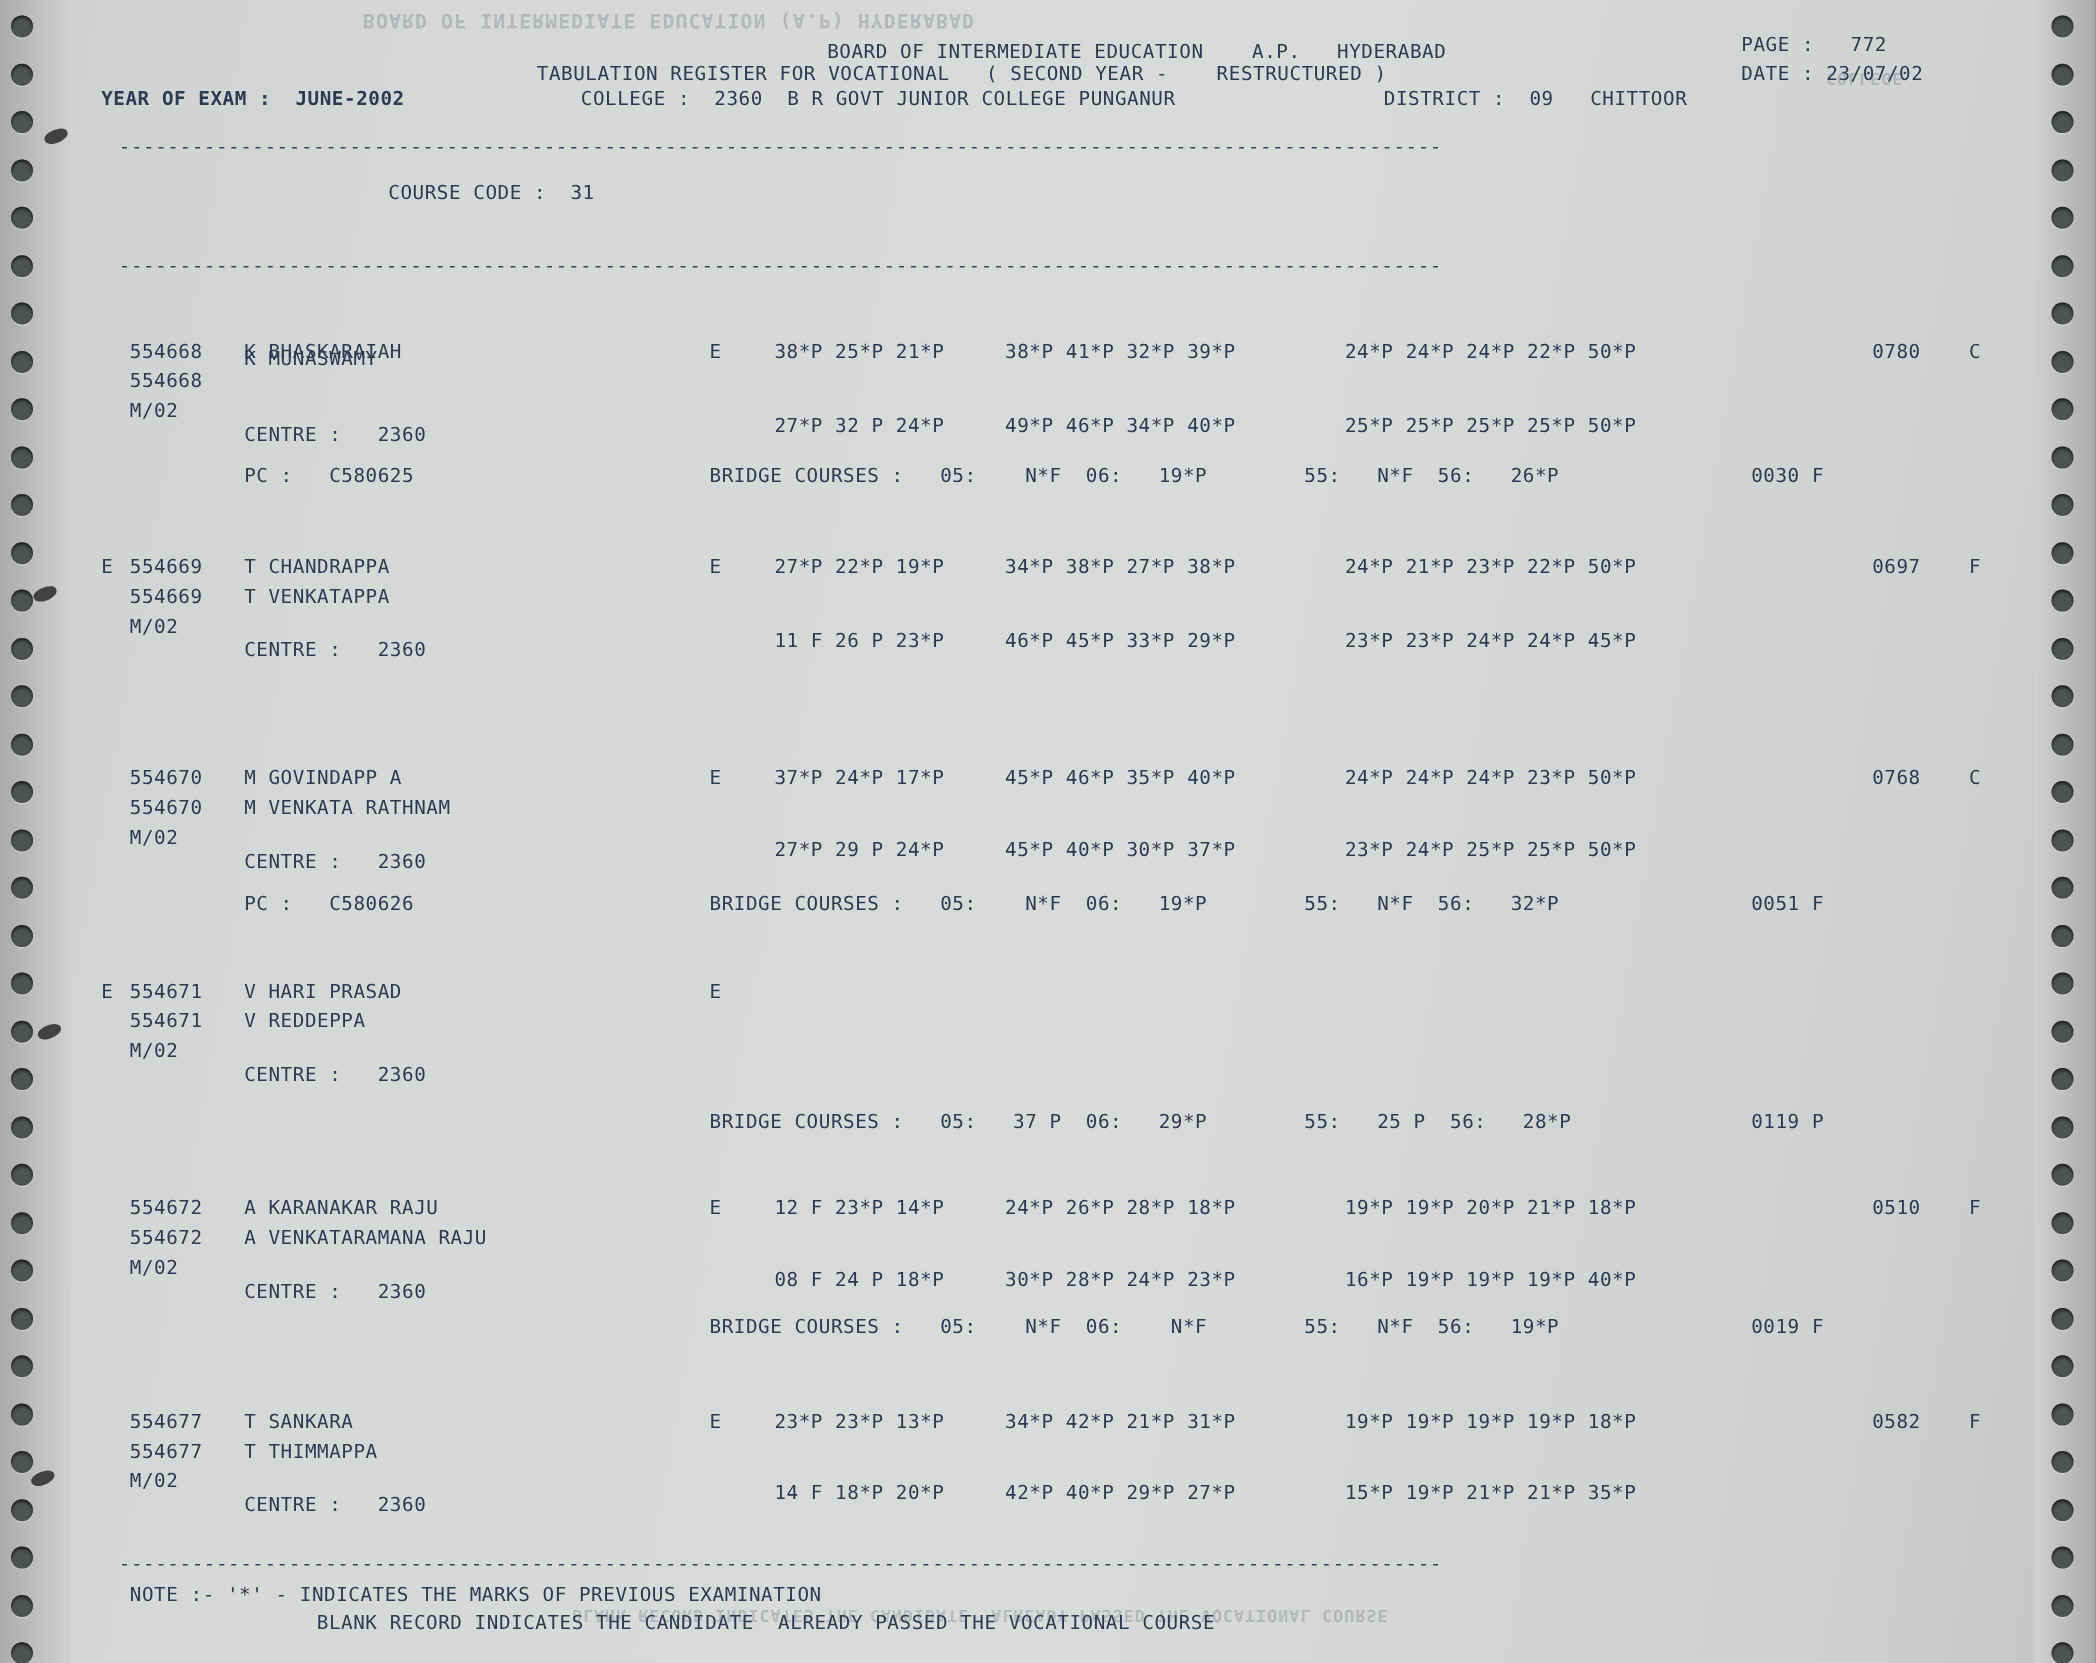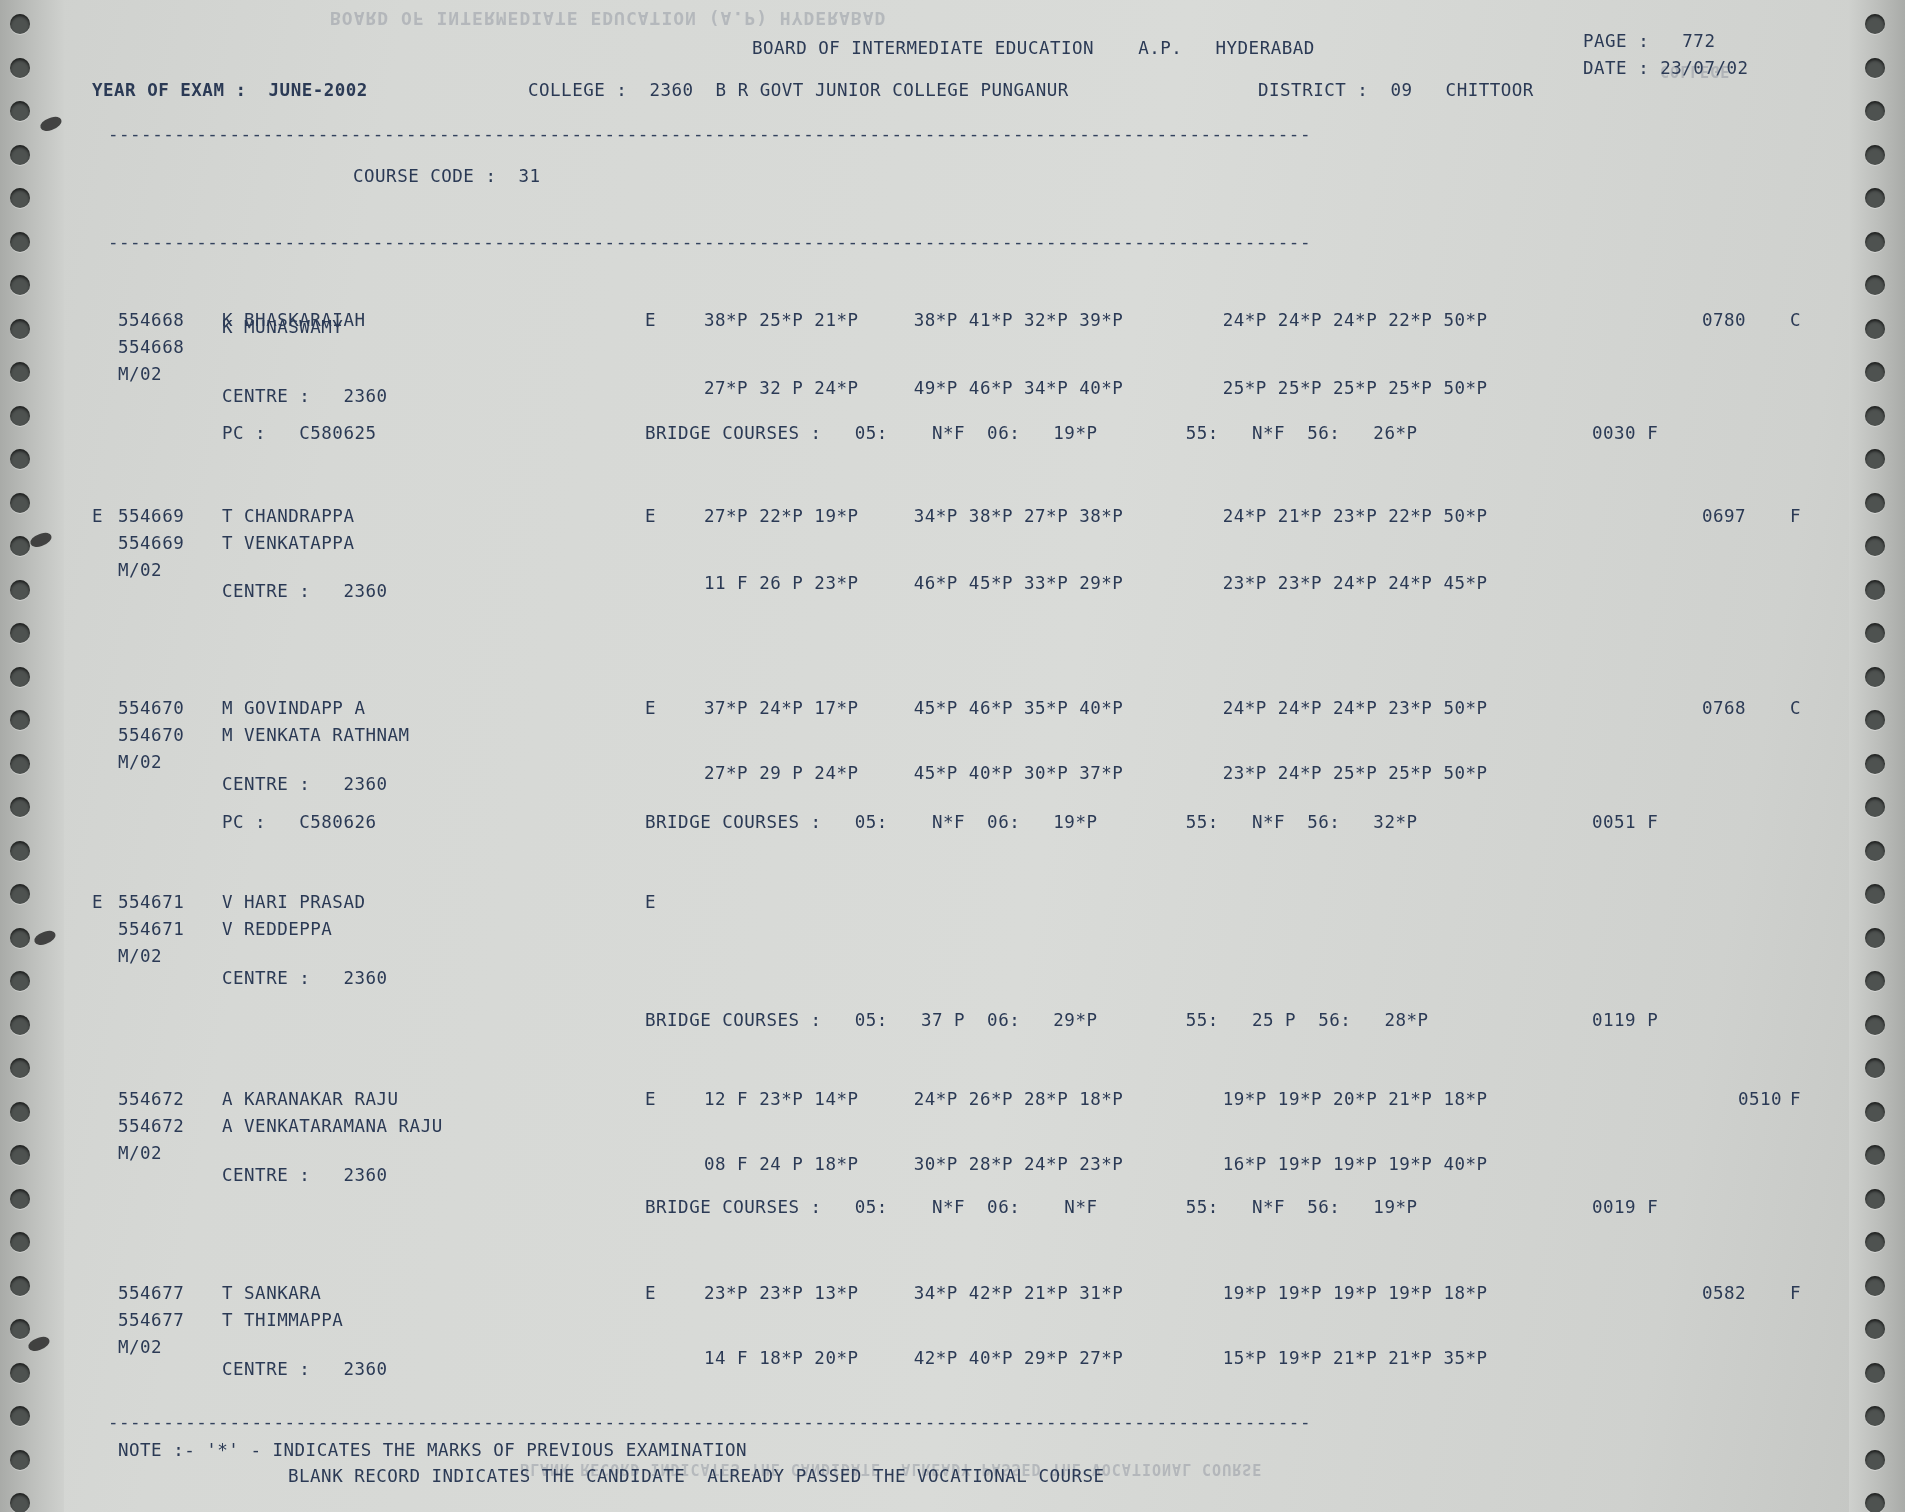--- a/index.html
+++ b/index.html
@@ -171,20 +171,21 @@
   <div class="ghost" style="left:520px; top:1460px; font-size:15px;">BLANK RECORD INDICATES THE CANDIDATE  ALREADY PASSED THE VOCATIONAL COURSE</div>
 
   <div class="smudge" style="left:40px; top:118px;"></div>
   <div class="smudge" style="left:30px; top:534px;"></div>
   <div class="smudge" style="left:34px; top:932px;"></div>
   <div class="smudge" style="left:28px; top:1338px;"></div>
 
   <div class="content">
 
     <div class="ln" style="left:752px; top:40px;">BOARD OF INTERMEDIATE EDUCATION    A.P.   HYDERABAD</div>
+    <div class="ln" style="left:488px; top:60px;">TABULATION REGISTER FOR VOCATIONAL   ( SECOND YEAR -    RESTRUCTURED )</div>
     <div class="ln" style="left:1583px; top:33px;">PAGE :   772</div>
     <div class="ln" style="left:1583px; top:60px;">DATE : 23/07/02</div>
     <div class="ln" style="left:92px; top:82px;font-weight:bold;">YEAR OF EXAM :  JUNE-2002</div>
     <div class="ln" style="left:528px; top:82px;">COLLEGE :  2360  B R GOVT JUNIOR COLLEGE PUNGANUR</div>
     <div class="ln" style="left:1258px; top:82px;">DISTRICT :  09   CHITTOOR</div>
 
     <div class="rule" style="left:108px; top:126px;">-------------------------------------------------------------------------------------------------------------</div>
 
     <div class="ln" style="left:353px; top:168px;">COURSE CODE :  31</div>
 
@@ -257,21 +258,21 @@
     <div>
       <div class="ln" style="left:92px; top:1091px;"></div>
       <div class="ln" style="left:118px; top:1091px;">554672</div>
       <div class="ln" style="left:222px; top:1091px;">A KARANAKAR RAJU</div>
       <div class="ln" style="left:118px; top:1118px;">554672</div>
       <div class="ln" style="left:222px; top:1118px;">A VENKATARAMANA RAJU</div>
       <div class="ln" style="left:118px; top:1145px;">M/02</div>
       <div class="ln" style="left:222px; top:1167px;">CENTRE :   2360</div>
       <div class="ln" style="left:645px; top:1091px;">E</div>
       <div class="ln" style="left:704px; top:1091px;">12 F 23*P 14*P     24*P 26*P 28*P 18*P         19*P 19*P 20*P 21*P 18*P</div>
-      <div class="ln" style="left:1702px; top:1091px;margin-left:36px;">0510</div>
+      <div class="ln" style="left:1702px; top:1091px;">0510</div>
       <div class="ln" style="left:1790px; top:1091px;">F</div>
       <div class="ln" style="left:704px; top:1156px;">08 F 24 P 18*P     30*P 28*P 24*P 23*P         16*P 19*P 19*P 19*P 40*P</div>
       <div class="ln" style="left:645px; top:1199px;">BRIDGE COURSES :   05:    N*F  06:    N*F        55:   N*F  56:   19*P</div>
       <div class="ln" style="left:1592px; top:1199px;">0019 F</div>
     </div>
 
     <div>
       <div class="ln" style="left:92px; top:1285px;"></div>
       <div class="ln" style="left:118px; top:1285px;">554677</div>
       <div class="ln" style="left:222px; top:1285px;">T SANKARA</div>

